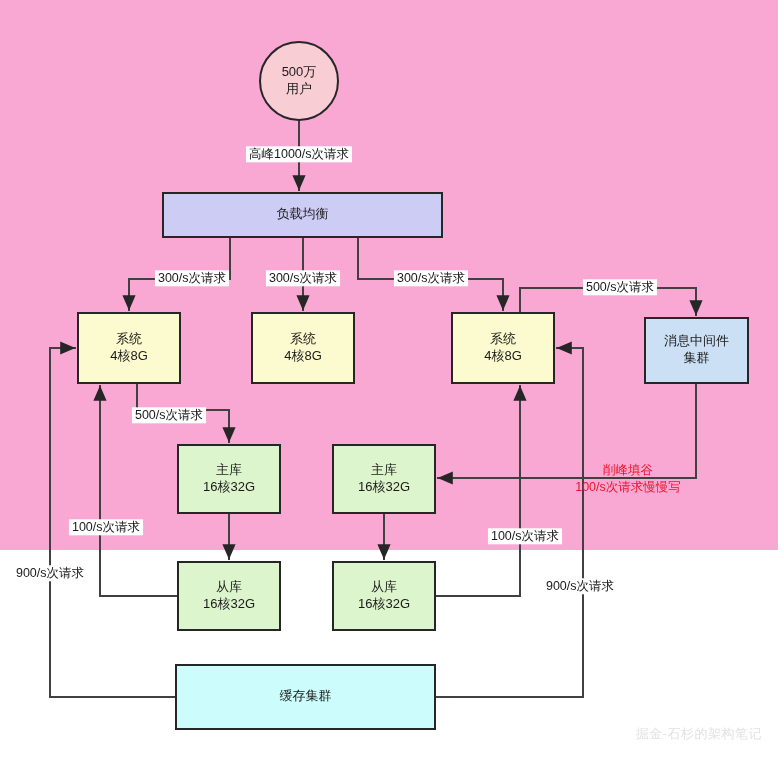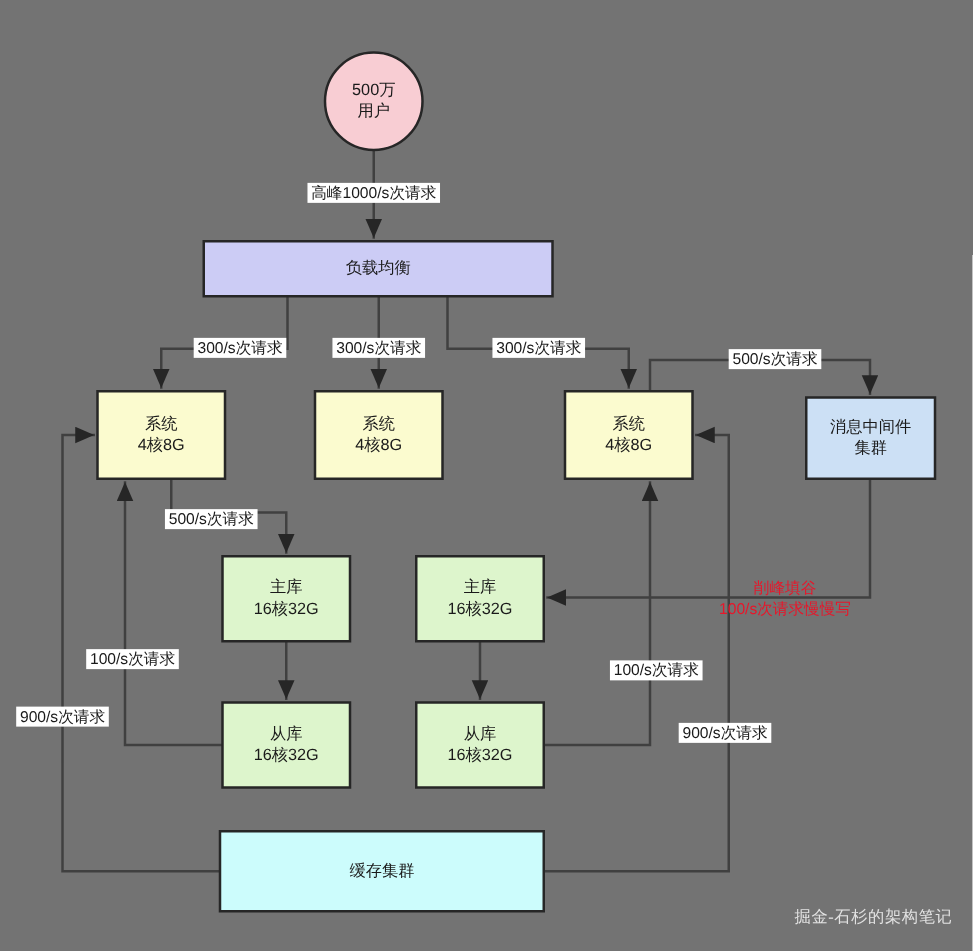--- a/index.html
+++ b/index.html
@@ -10,22 +10,22 @@
   }
   body {
     width: 778px;
     height: 761px;
     font-family: "Liberation Sans", "DejaVu Sans", sans-serif;
     overflow: hidden;
   }
   #diagram-root {
     position: relative;
     width: 778px;
-    height: 761px;
-    background: #737373;
+    height: 550px;
+    background: #f9a8d4;
   }
   svg#arch-svg {
     position: absolute;
     top: 0;
     left: 0;
     width: 778px;
     height: 761px;
     display: block;
   }
   .node-shape {

